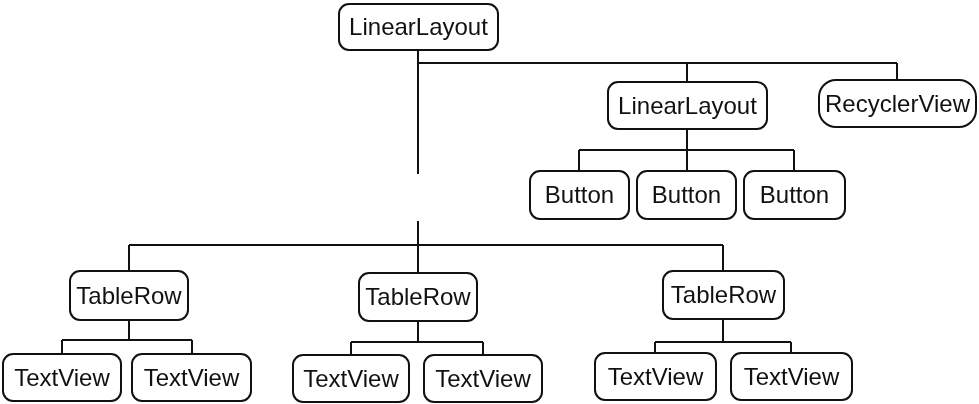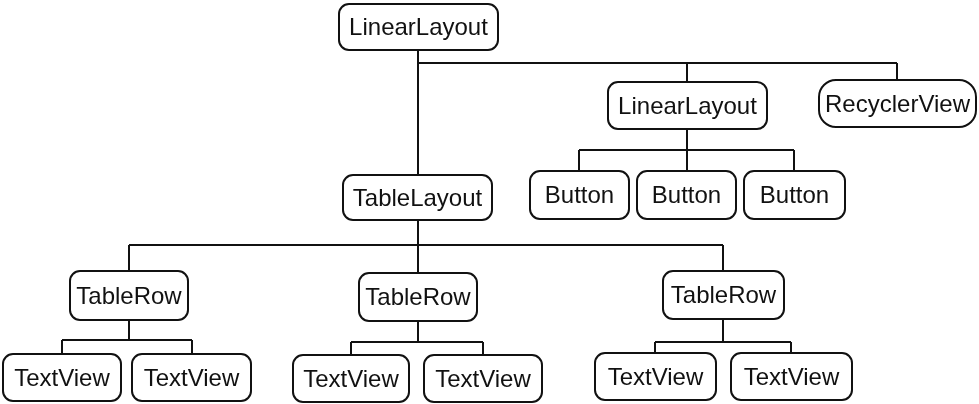--- a/index.html
+++ b/index.html
@@ -26,21 +26,20 @@
     <path d="M418 63 H897 M687 63 V81 M897 63 V79"></path>
     <path d="M687 130 V150 M579 150 H794 M579 150 V170 M687 150 V170 M794 150 V170"></path>
     <path d="M418 221 V272 M129 245 H723 M129 245 V270 M723 245 V270"></path>
     <path d="M129 321 V340 M62 340 H192 M62 340 V353 M192 340 V353"></path>
     <path d="M418 322 V342 M351 342 H483 M351 342 V354 M483 342 V354"></path>
     <path d="M723 320 V342 M655 342 H791 M655 342 V352 M791 342 V352"></path>
   </svg>
 
   <div class="node" style="left:338px;top:3px;width:161px;height:48px;">LinearLayout</div>
 
-  <div class="node" style="left:342px;top:174px;width:151px;height:47px;">TableLayout</div>
 
   <div class="node" style="left:607px;top:81px;width:161px;height:49px;">LinearLayout</div>
 
   <div class="node" style="left:818px;top:79px;width:159px;height:49px;border-radius:18px;">RecyclerView</div>
 
   <div class="node" style="left:529px;top:170px;width:101px;height:50px;">Button</div>
 
   <div class="node" style="left:636px;top:170px;width:101px;height:50px;">Button</div>
 
   <div class="node" style="left:743px;top:170px;width:103px;height:50px;">Button</div>

